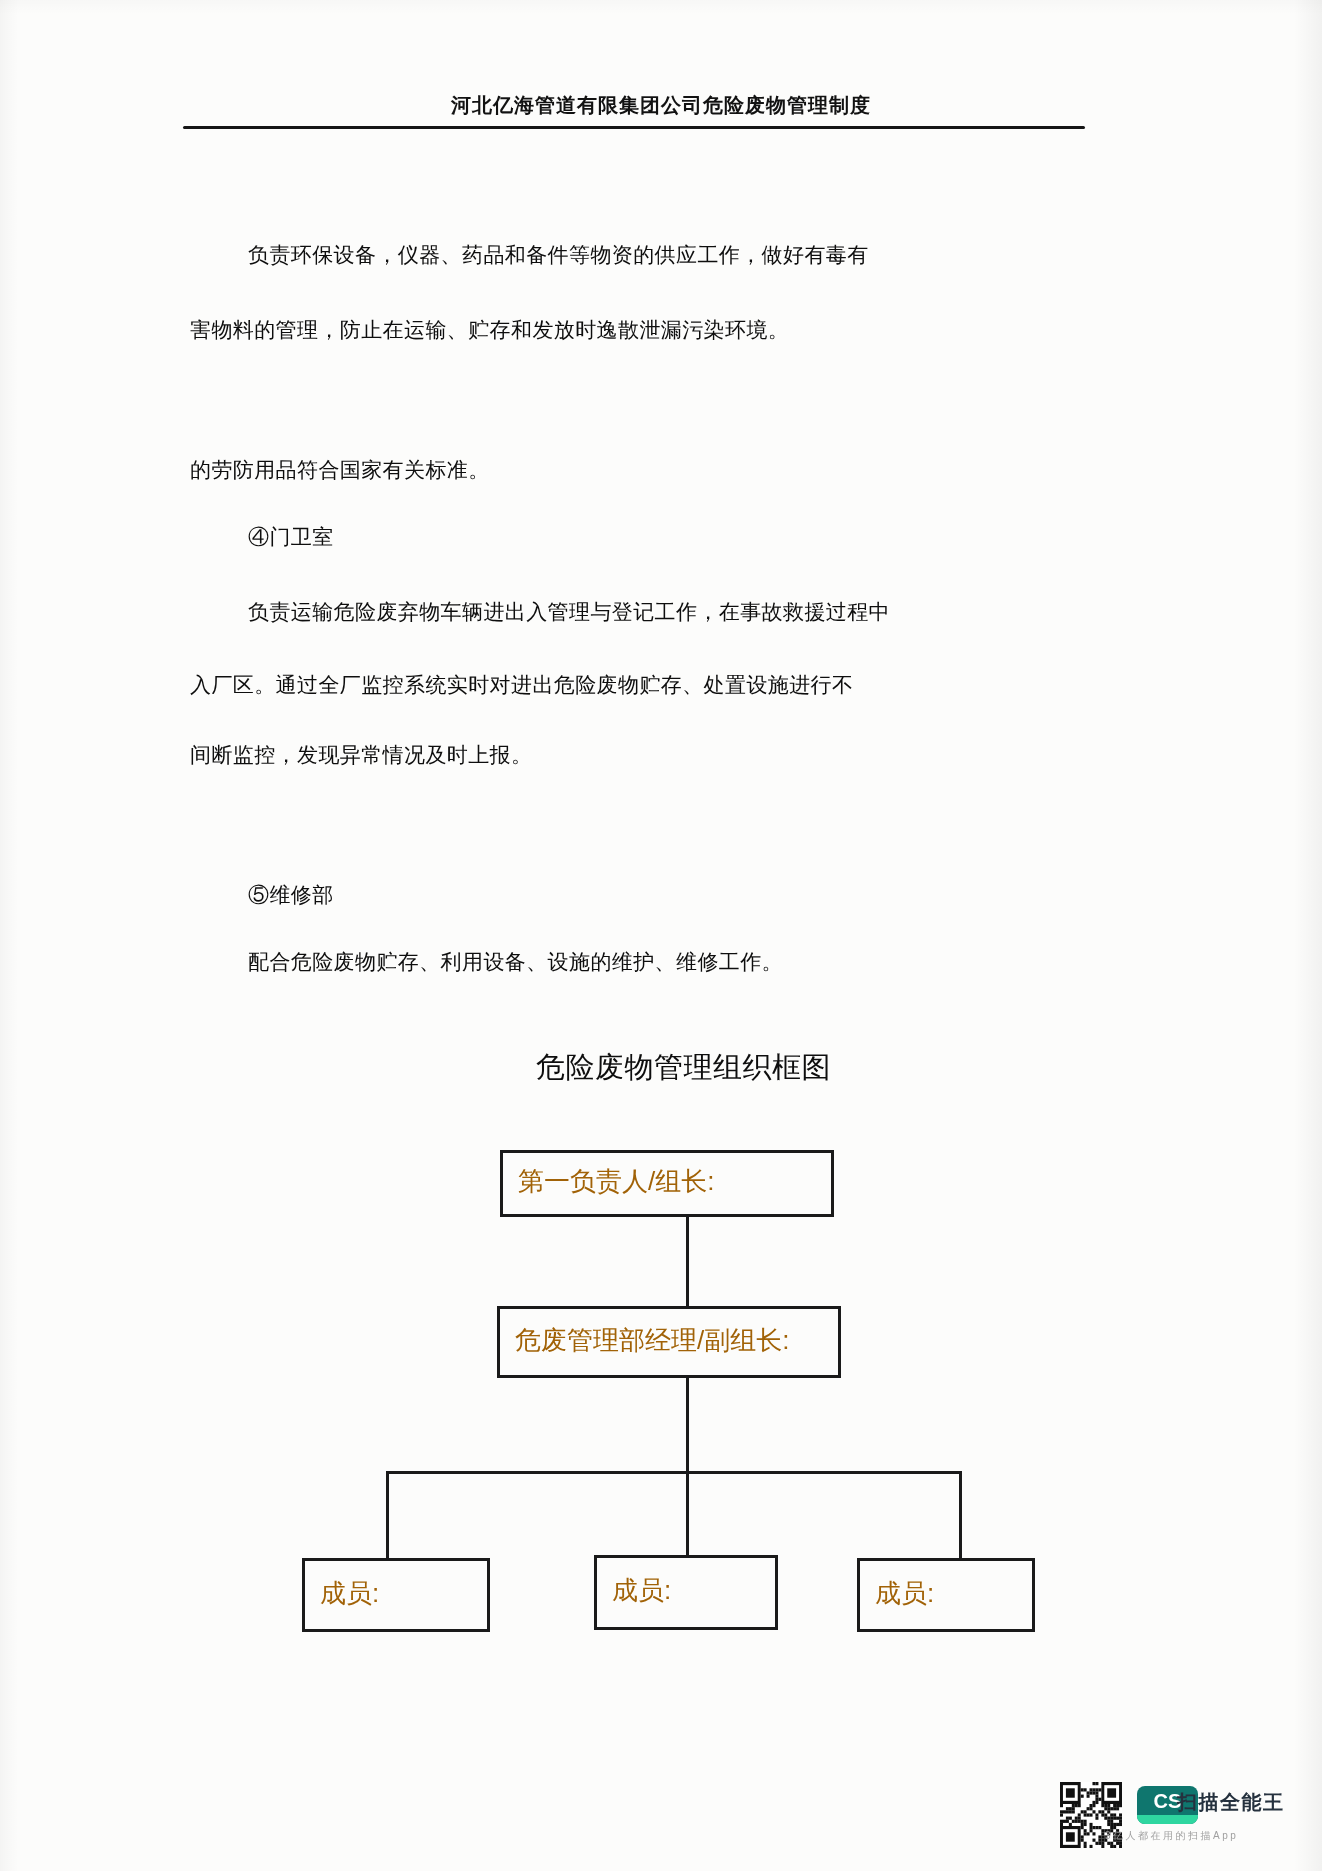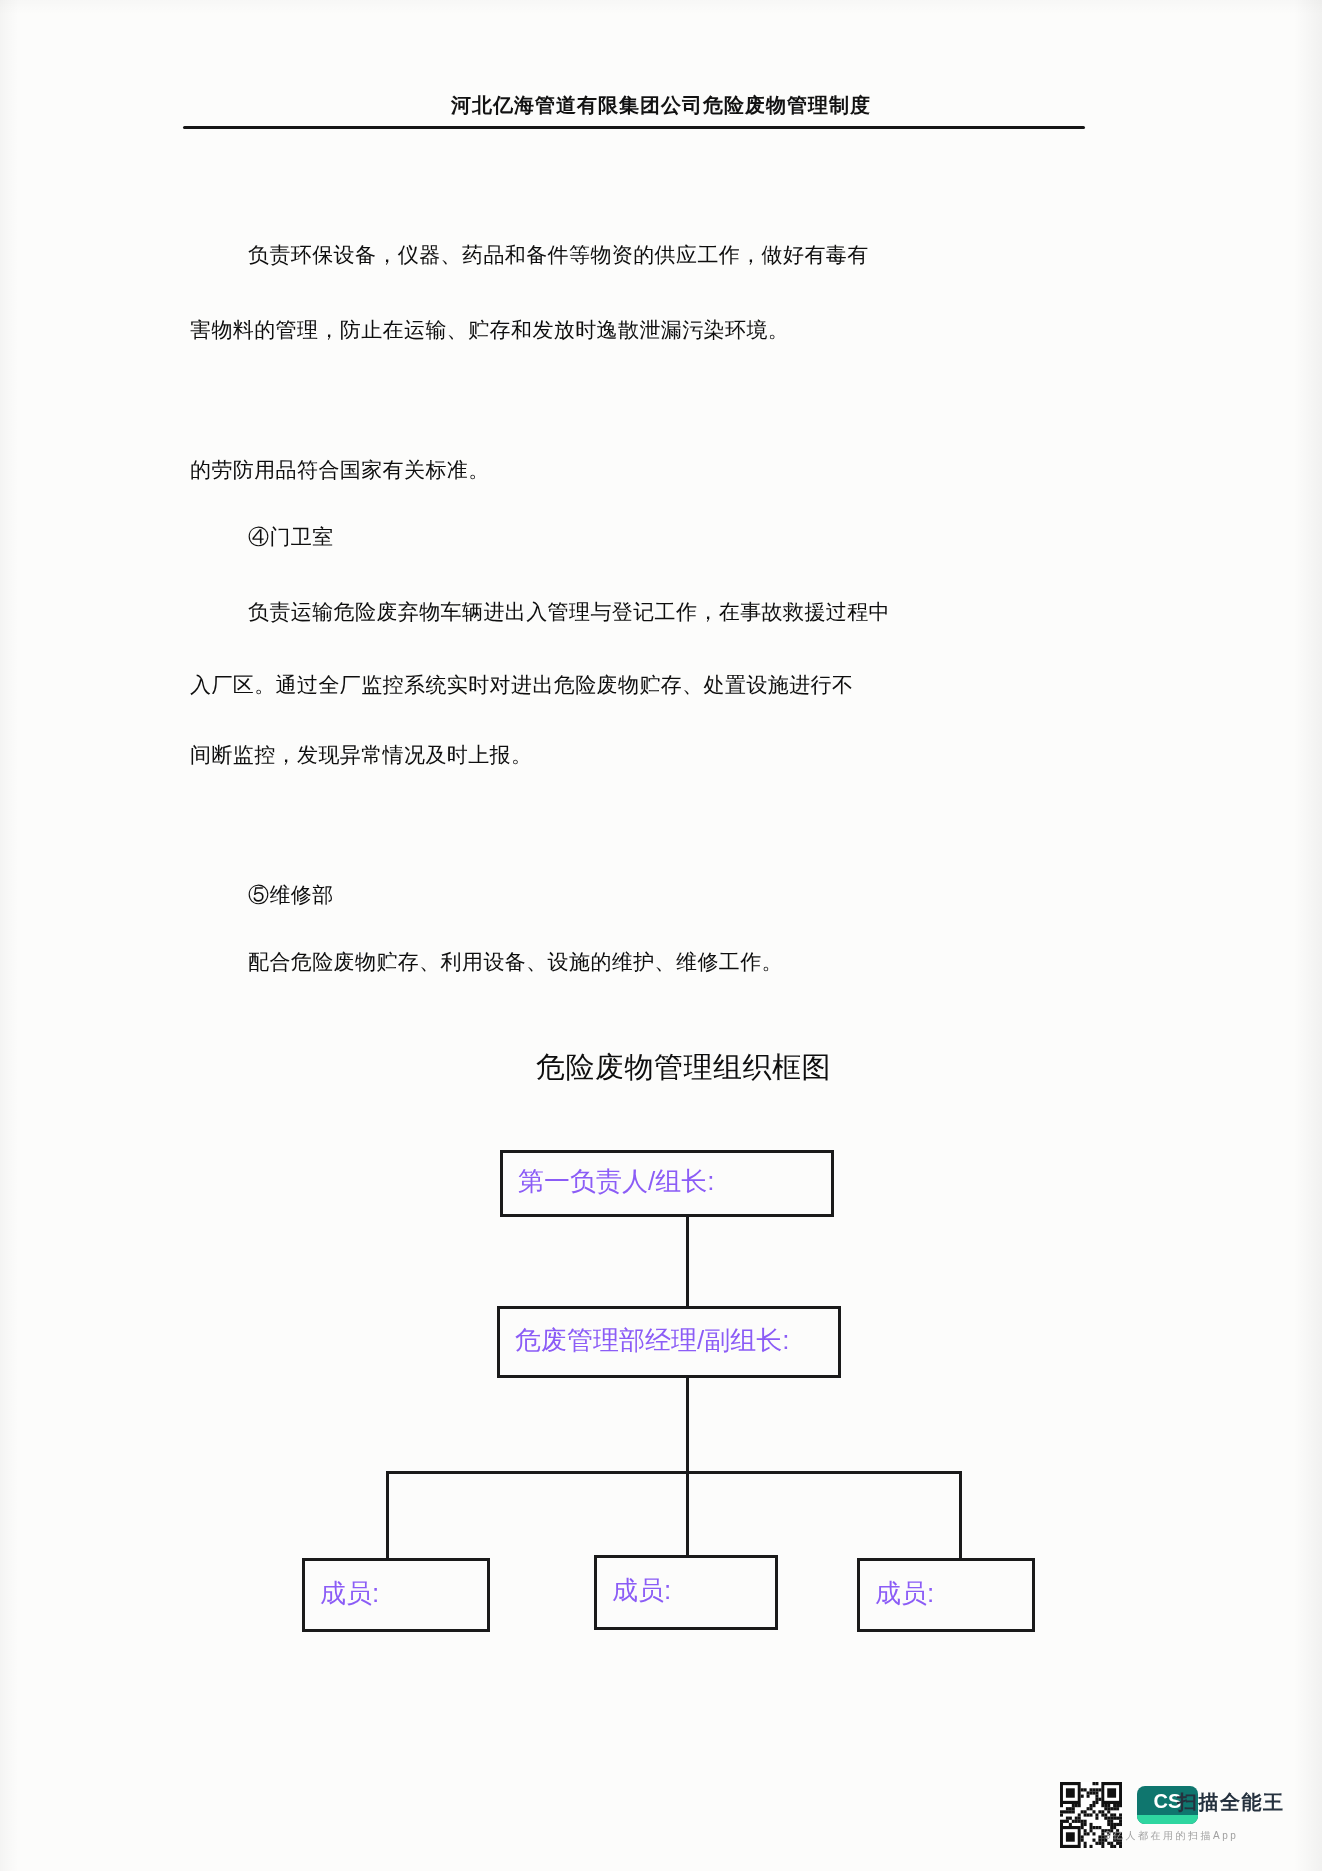--- a/index.html
+++ b/index.html
@@ -42,21 +42,21 @@
     white-space:nowrap;
   }
   .obox{
     position:absolute;
     border:3px solid #1a1a1a;
     background:#fcfcfb;
     display:flex;align-items:center;
     box-sizing:border-box;
   }
   .obox span{
-    font-size:26px;font-weight:500;color:#8b5cf6;
+    font-size:26px;font-weight:500;color:#a16207;
     padding-left:15px;padding-bottom:4px;white-space:nowrap;
   }
   .cline{position:absolute;background:#1a1a1a;}
   
   .qr{position:absolute;left:1060px;top:1782px;width:62px;height:66px;}
   .cs-badge{
     position:absolute;left:1137px;top:1786px;width:37px;height:38px;
     border-radius:8px;overflow:hidden;
   }
   .cs-badge .cs-top{

